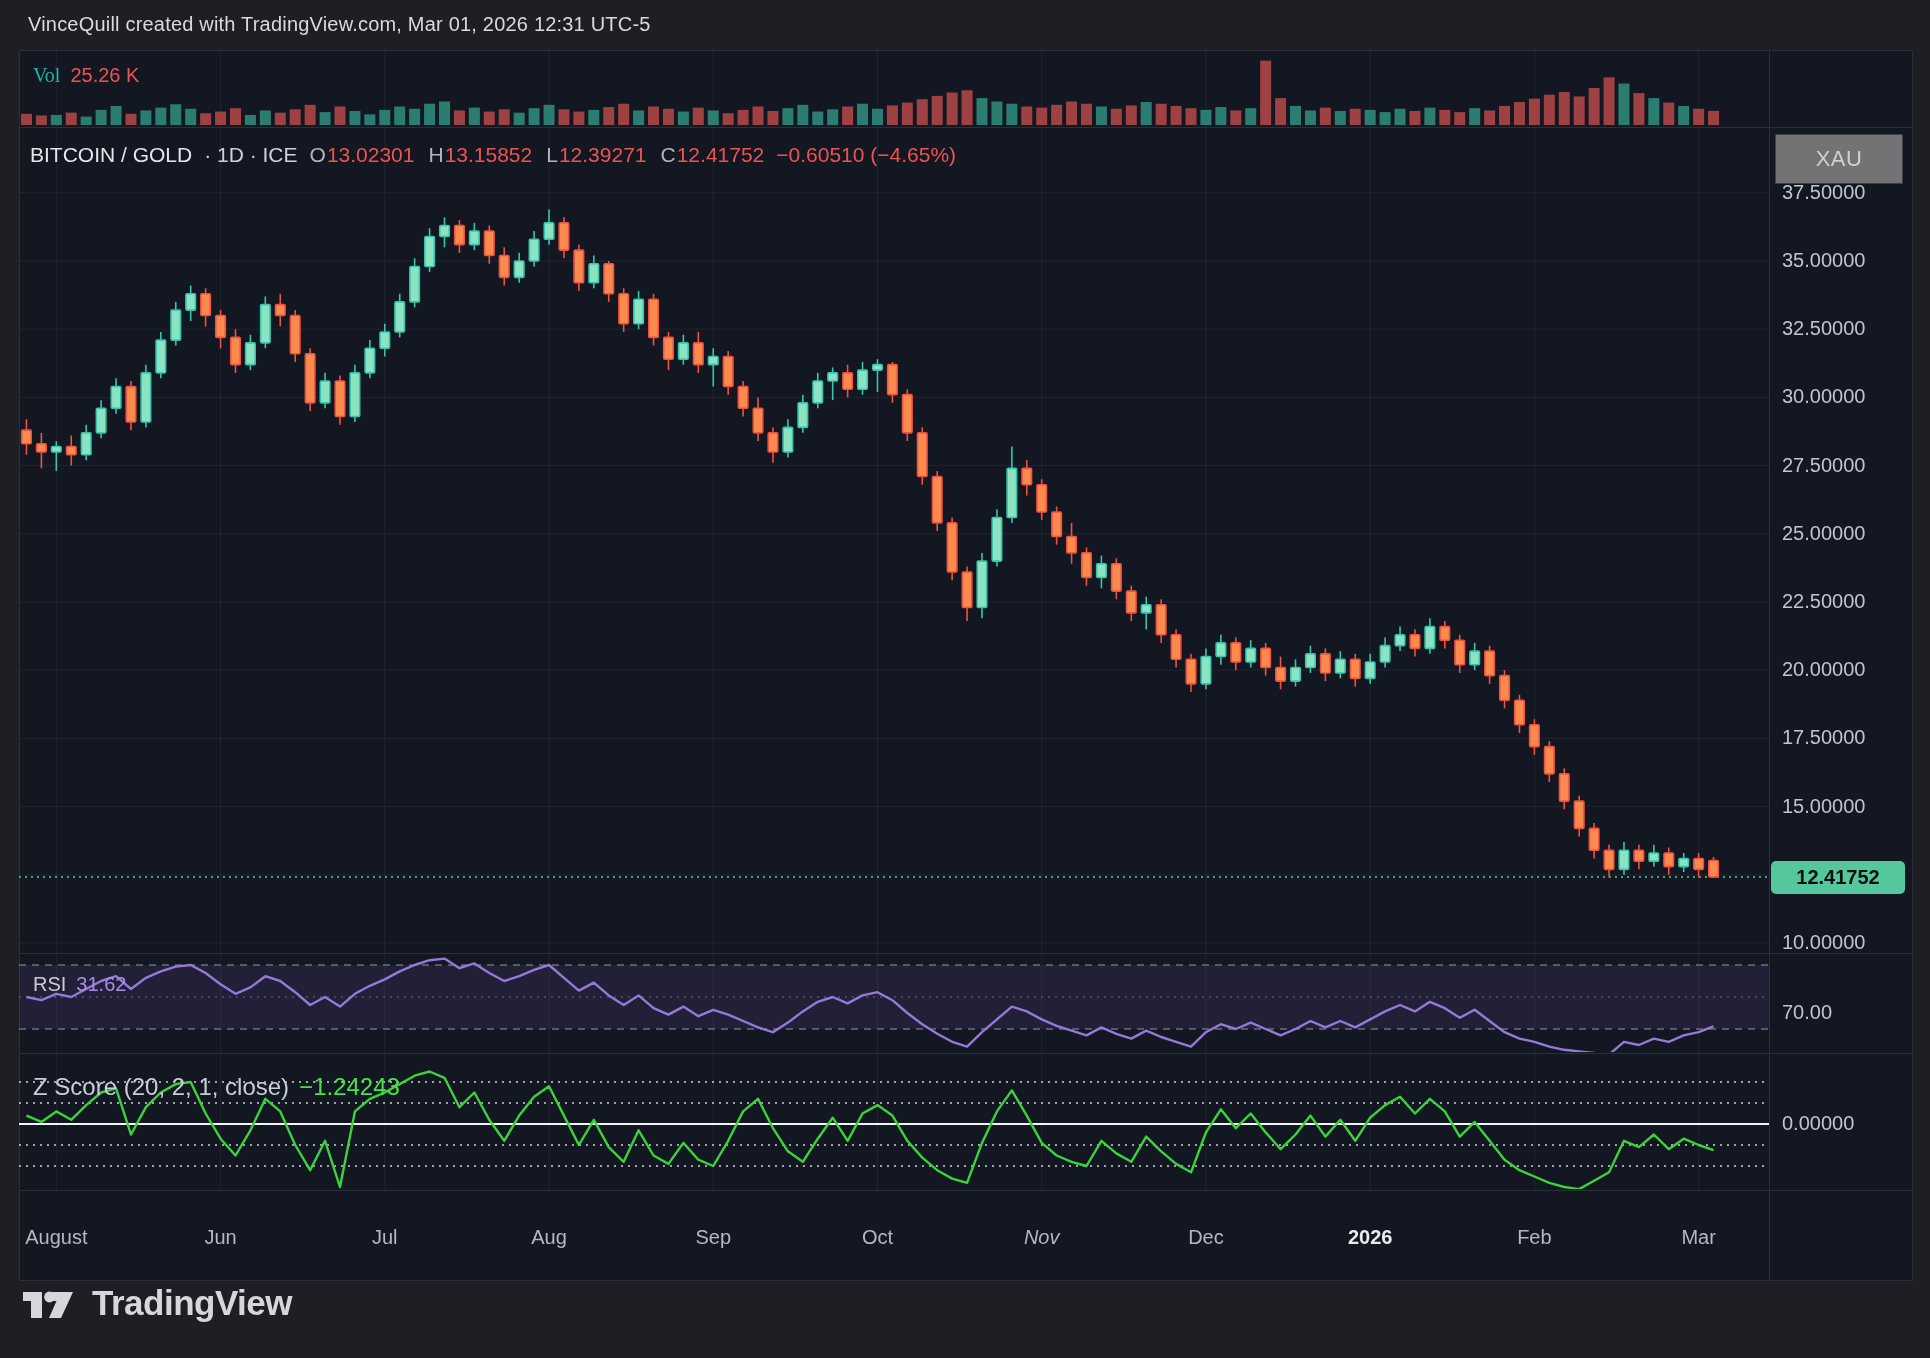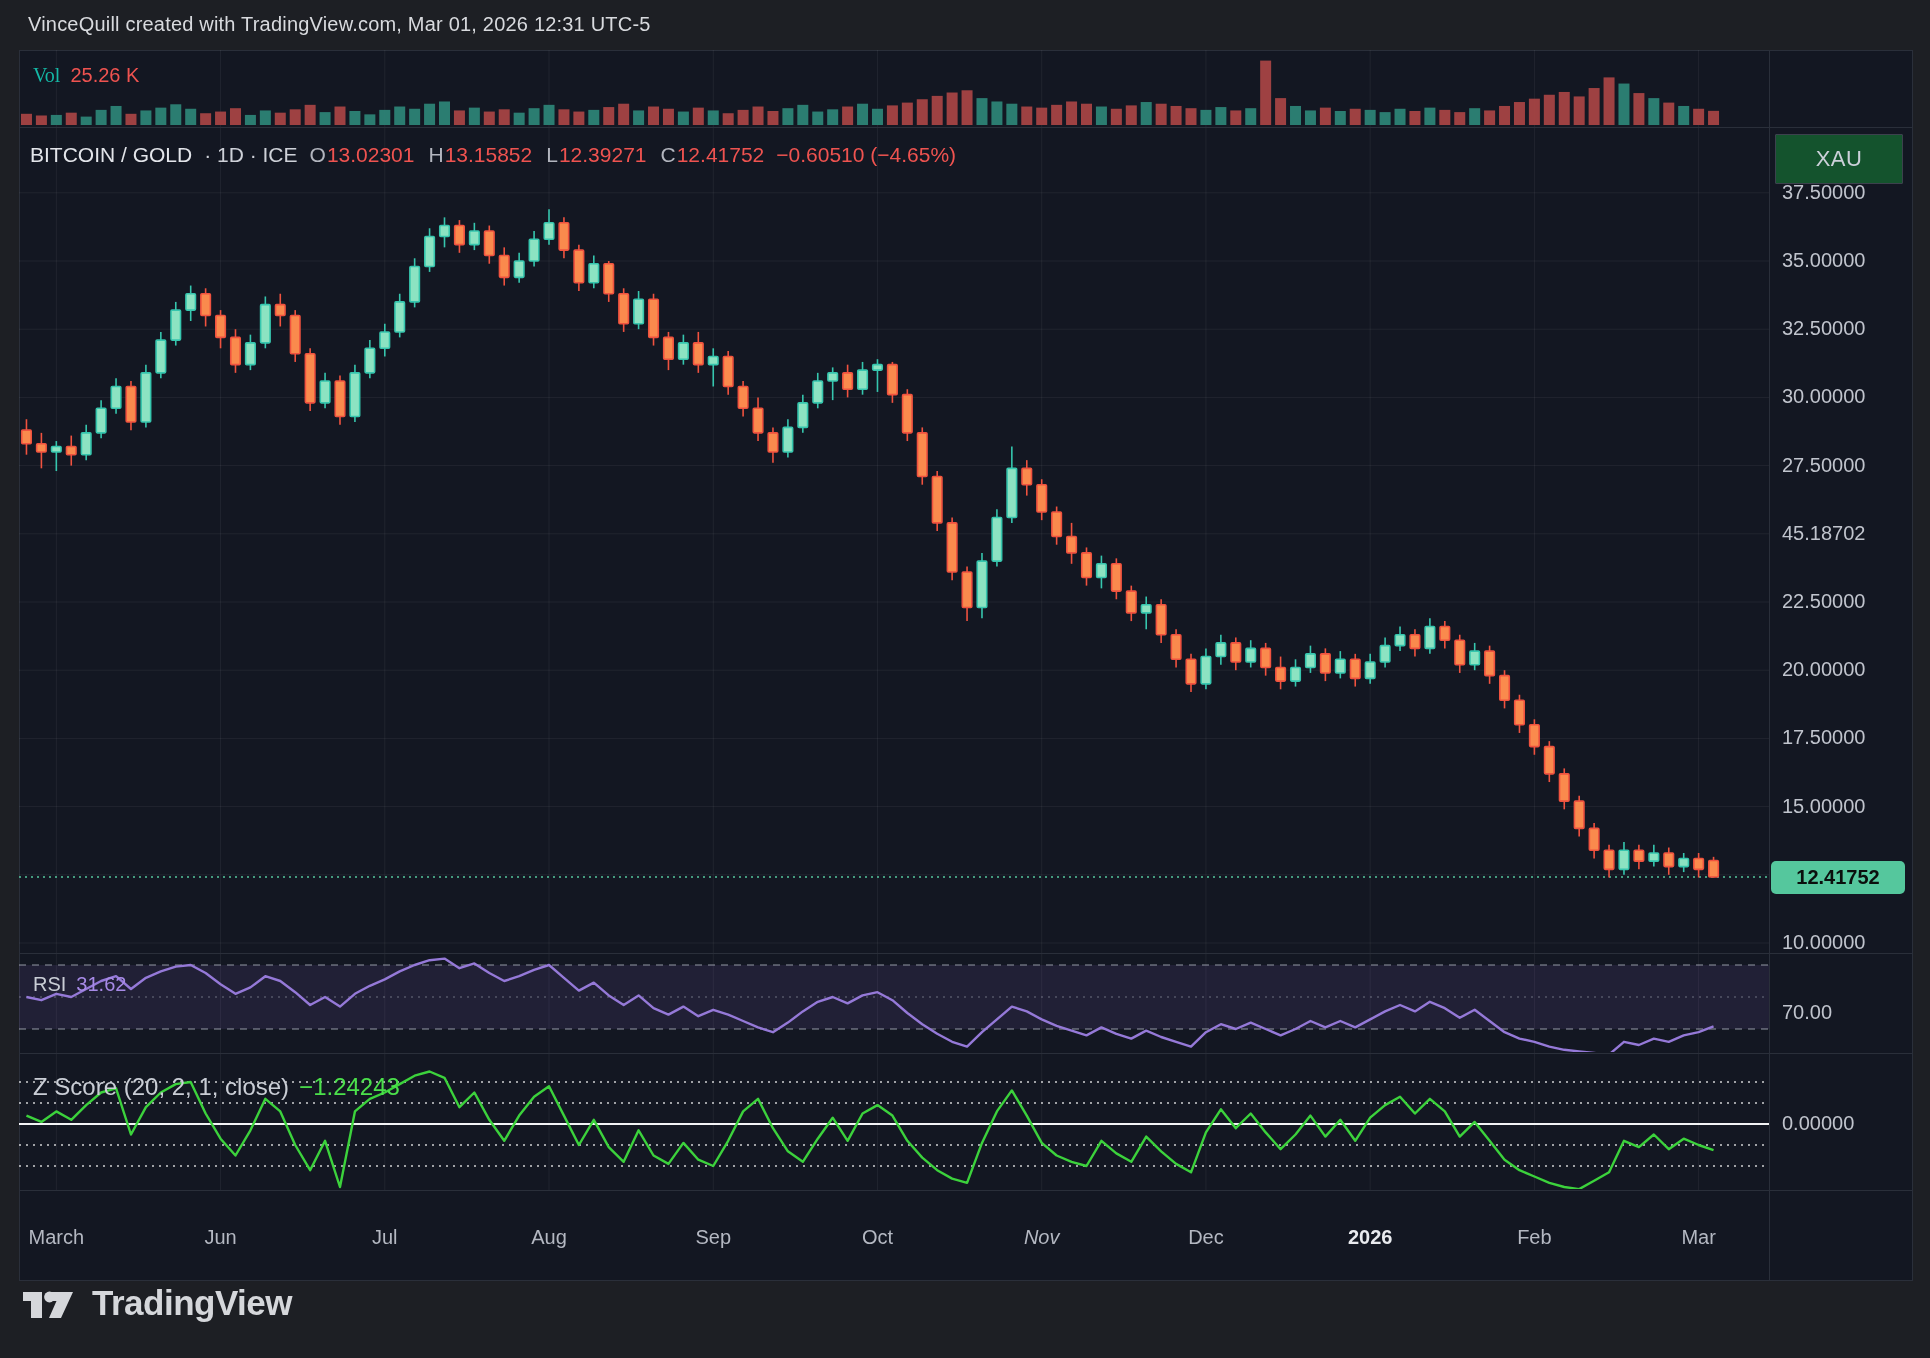--- a/index.html
+++ b/index.html
@@ -30,21 +30,21 @@
   .vol-label{color:#14b8a6;font-family:Liberation Serif, serif;}
   .vol-value{color:var(--red);}
   .rsi-row{left:33px; top:973px; font-size:20px; gap:10px;}
   .rsi-label{color:#c9cdd5;}
   .rsi-value{color:#a78ae6;}
   .z-row{left:33px; top:1073px; font-size:24px; gap:10px;}
   .z-label{color:#c9cdd5;}
   .z-value{color:#4be04b;}
   .price-scale{position:absolute; left:1770px; top:50px; width:143px; height:1231px; z-index:6;}
   .price-tick{position:absolute; left:12px; font-size:20px; color:var(--axis_text); white-space:nowrap;}
-  .xau-badge{position:absolute; left:5px; top:84px; width:128px; height:50px; background:#14532d;
+  .xau-badge{position:absolute; left:5px; top:84px; width:128px; height:50px; background:#737373;
              border:1px solid #3c414d; border-radius:1px; display:flex; align-items:center; justify-content:center;
              color:#ccd0d9; font-size:22px; letter-spacing:.5px;}
   .close-badge{position:absolute; left:1px; top:811px; width:134px; height:33px; background:#55c79d; border-radius:5px;
                display:flex; align-items:center; justify-content:center; color:#0b0f0d; font-size:20px; font-weight:700;}
   .time-axis{position:absolute; left:19px; top:1190px; width:1750px; height:91px; z-index:6;}
   .time-label{position:absolute; top:36px; transform:translateX(-50%); font-size:20px; color:var(--month_text); white-space:nowrap;}
   .time-label.year{color:var(--year_text); font-weight:700;}
   .footer{position:absolute; left:22px; top:1283px; display:flex; align-items:center; gap:14px; z-index:6;}
   .brand{color:var(--logo); font-size:35px; font-weight:700; letter-spacing:-0.5px;}
 </style>
@@ -503,32 +503,32 @@
   </div>
 
   <div class="price-scale" id="price-scale">
     <div class="xau-badge">XAU</div>
     <div class="close-badge">12.41752</div>
   <div class="price-tick" style="top: 130.8px;">37.50000</div>
       <div class="price-tick" style="top: 199px;">35.00000</div>
       <div class="price-tick" style="top: 267.2px;">32.50000</div>
       <div class="price-tick" style="top: 335.4px;">30.00000</div>
       <div class="price-tick" style="top: 403.6px;">27.50000</div>
-      <div class="price-tick" style="top: 471.8px;">45.18702</div>
+      <div class="price-tick" style="top: 471.8px;">25.00000</div>
       <div class="price-tick" style="top: 540px;">22.50000</div>
       <div class="price-tick" style="top: 608.2px;">20.00000</div>
       <div class="price-tick" style="top: 676.4px;">17.50000</div>
       <div class="price-tick" style="top: 744.6px;">15.00000</div>
       <div class="price-tick" style="top: 881px;">10.00000</div>
       <div class="price-tick" style="top: 951px;">70.00</div>
       <div class="price-tick" style="top: 1062px;">0.00000</div>
     </div>
 
   <div class="time-axis" id="time-axis">
-      <div class="time-label" style="left: 37.325px;">March</div>
+      <div class="time-label" style="left: 37.325px;">August</div>
       <div class="time-label" style="left: 201.555px;">Jun</div>
       <div class="time-label" style="left: 365.785px;">Jul</div>
       <div class="time-label" style="left: 530.015px;">Aug</div>
       <div class="time-label" style="left: 694.245px;">Sep</div>
       <div class="time-label" style="left: 858.475px;">Oct</div>
       <div class="time-label" style="left: 1022.7px; font-style: italic;">Nov</div>
       <div class="time-label" style="left: 1186.93px;">Dec</div>
       <div class="time-label year" style="left: 1351.16px;">2026</div>
       <div class="time-label" style="left: 1515.39px;">Feb</div>
       <div class="time-label" style="left: 1679.62px;">Mar</div>

